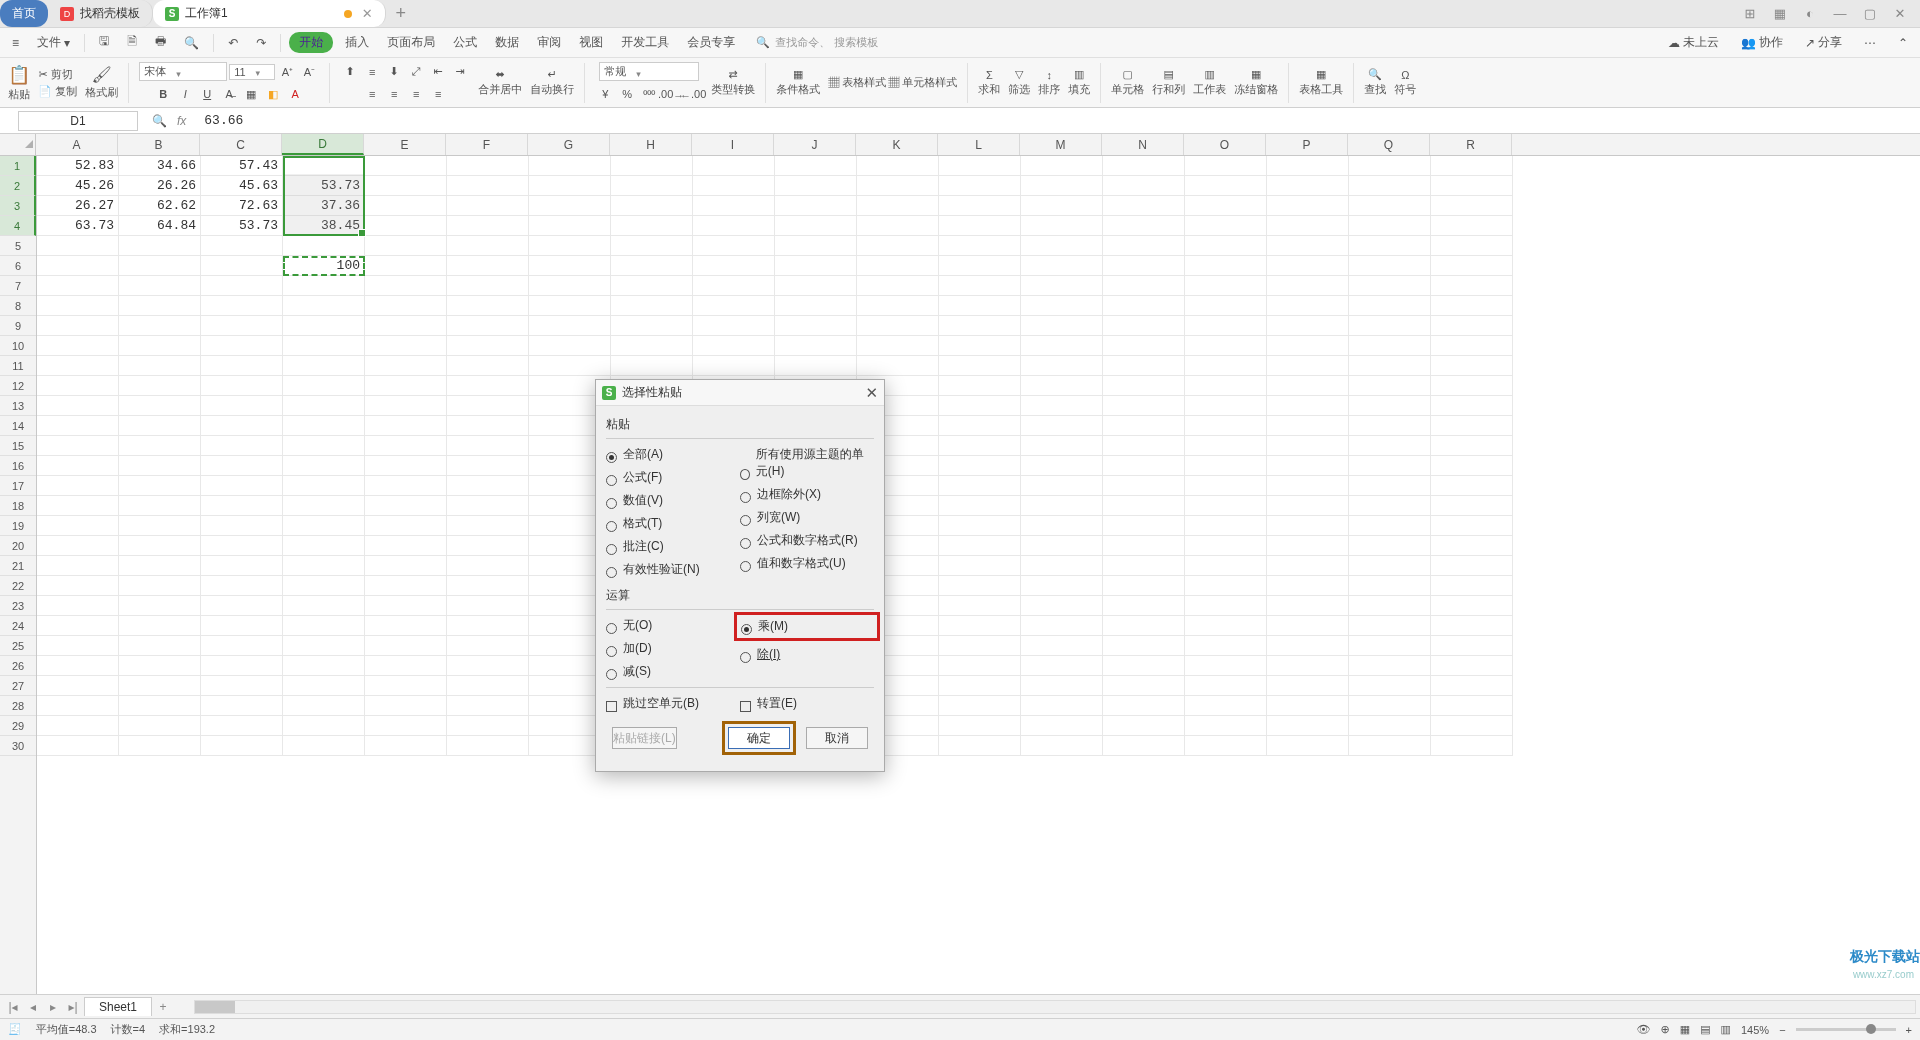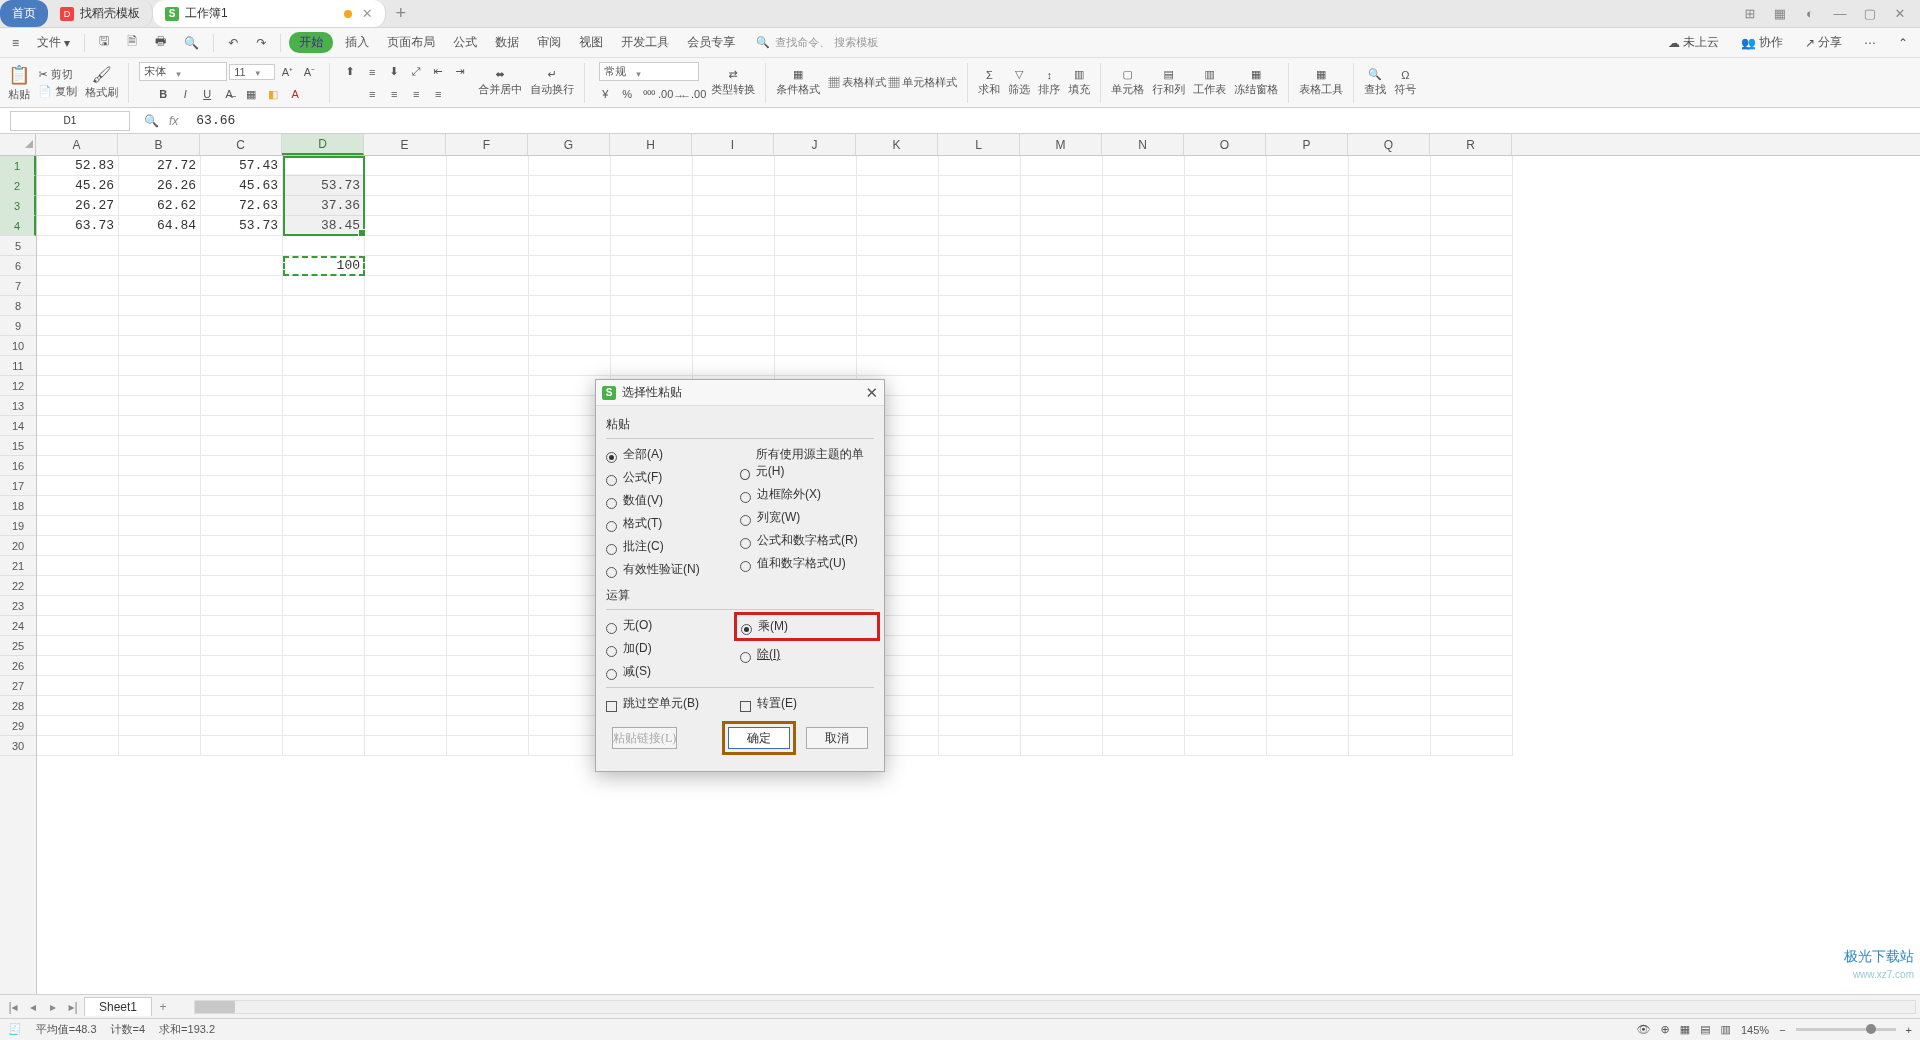--- a/index.html
+++ b/index.html
@@ -35,21 +35,21 @@
   .ribbon .lbl { font-size: 11px; }
   .ribbon .font-sel, .ribbon .size-sel { border: 1px solid #ccc; background: #fff; padding: 1px 4px; font-size: 11px; display: flex; align-items: flex-end; gap: 10px; }
   .ribbon .font-sel { width: 88px; }
   .ribbon .size-sel { width: 46px; }
   .ribbon .arrow { font-size: 9px; color: #888; }
   .ribbon .small-btn { width: 20px; height: 18px; display: flex; align-items: center; justify-content: center; }
   .ribbon .rsep { width: 1px; height: 40px; background: #e0e0e0; margin: 0 2px; }
 
   
   .formula-bar { display: flex; align-items: center; height: 26px; border-bottom: 1px solid #d0d0d0; background: #fff; }
-  .namebox { width: 120px; height: 20px; margin-left: 10px; border: 1px solid #ccc; display: flex; align-items: center; justify-content: center; font-size: 10px; background: #fff; }
+  .namebox { width: 120px; height: 20px; margin-left: 18px; border: 1px solid #ccc; display: flex; align-items: center; justify-content: center; font-size: 12px; background: #fff; }
   .fx-icons { display: flex; align-items: center; gap: 10px; margin: 0 14px; color: #888; }
   .fx-input { flex: 1; font-family: "Courier New", monospace; font-size: 13px; padding-left: 4px; }
 
   
   .grid-region { flex: 1; display: flex; flex-direction: column; position: relative; overflow: hidden; }
   .col-header { display: flex; height: 22px; background: #f3f3f3; border-bottom: 1px solid #c8c8c8; }
   .corner { width: 36px; border-right: 1px solid #c8c8c8; background: #f3f3f3; display:flex; align-items:center; justify-content:flex-end; }
   .corner::after { content:''; width:0; height:0; border-left:8px solid transparent; border-bottom:8px solid #b0b0b0; margin:0 2px 2px 0;}
   .ch { width: 82px; border-right: 1px solid #d8d8d8; display: flex; align-items: center; justify-content: center; font-size: 12px; color: #555; background: #f3f3f3; }
   .ch.sel { background: #d8e8d8; color: #3a7a3a; border-bottom: 2px solid #3a9a3a; }
@@ -87,28 +87,28 @@
   .fieldset { margin-bottom: 6px; }
   .fieldset-legend { font-size: 12px; padding: 2px 0; }
   .fieldset-row { display:flex; }
   .fieldset-col { flex:1; display:flex; flex-direction:column; gap:4px; }
   .radio, .check { display:flex; align-items:flex-end; gap:6px; font-size:12px; padding:1px 0; }
   .radiodot { width:11px; height:11px; border-radius:50%; border:1px solid #555; display:flex; align-items:center; justify-content:center; }
   .radiodot.on::after { content:''; width:5px; height:5px; border-radius:50%; background:#333; }
   .chkbox { width:11px; height:11px; border:1px solid #555; }
   .hl-red { border: 3px solid #d02020; padding: 2px 4px; margin: -4px -6px; }
   .dialog-buttons { display:flex; gap:10px; justify-content:flex-end; padding: 8px 6px; align-items:center; }
-  .dlg-btn { min-width:62px; height:22px; border:1px solid #aaa; background:#f5f5f5; display:flex; align-items:center; justify-content:center; font-size:12px;font-family:Liberation Serif, serif; }
+  .dlg-btn { min-width:62px; height:22px; border:1px solid #aaa; background:#f5f5f5; display:flex; align-items:center; justify-content:center; font-size:12px; }
   .dlg-btn.primary { border:1px solid #3a6db5; background:#fff; }
   .dlg-btn.disabled { color:#aaa; }
   .btn-red-wrap { border:3px solid #a16207; padding:3px; }
   hr.field-hr { border:none; border-top:1px solid #ccc; margin:3px 0 6px 0;}
 
   
-  .watermark { position:absolute; right:6px; bottom:28px; font-size:14px; color:#2c8ac8; font-weight:normal; }
+  .watermark { position:absolute; right:0; bottom:28px; font-size:14px; color:#2c8ac8; font-weight:bold; }
   .watermark2 { position:absolute; right:6px; bottom:14px; font-size:10px; color:#9cc; }
   .greenlogo { width:14px; height:14px; background:#4ab04a; border-radius:2px; display:inline-flex; align-items:center; justify-content:center; color:#fff; font-size:10px; font-weight:bold; }
 </style>
 </head>
 <body>
 
 <div class="tabbar">
   <div class="tab home">
       <span>首页</span>
     </div>
@@ -376,21 +376,21 @@
       <div class="rh">25</div>
       <div class="rh">26</div>
       <div class="rh">27</div>
       <div class="rh">28</div>
       <div class="rh">29</div>
       <div class="rh">30</div>
     </div>
     <div class="cells">
       <div class="row">
           <div class="cell">52.83</div>
-          <div class="cell">27.72</div>
+          <div class="cell">34.66</div>
           <div class="cell">57.43</div>
           <div class="cell">63.66</div>
           <div class="cell"></div>
           <div class="cell"></div>
           <div class="cell"></div>
           <div class="cell"></div>
           <div class="cell"></div>
           <div class="cell"></div>
           <div class="cell"></div>
           <div class="cell"></div>

